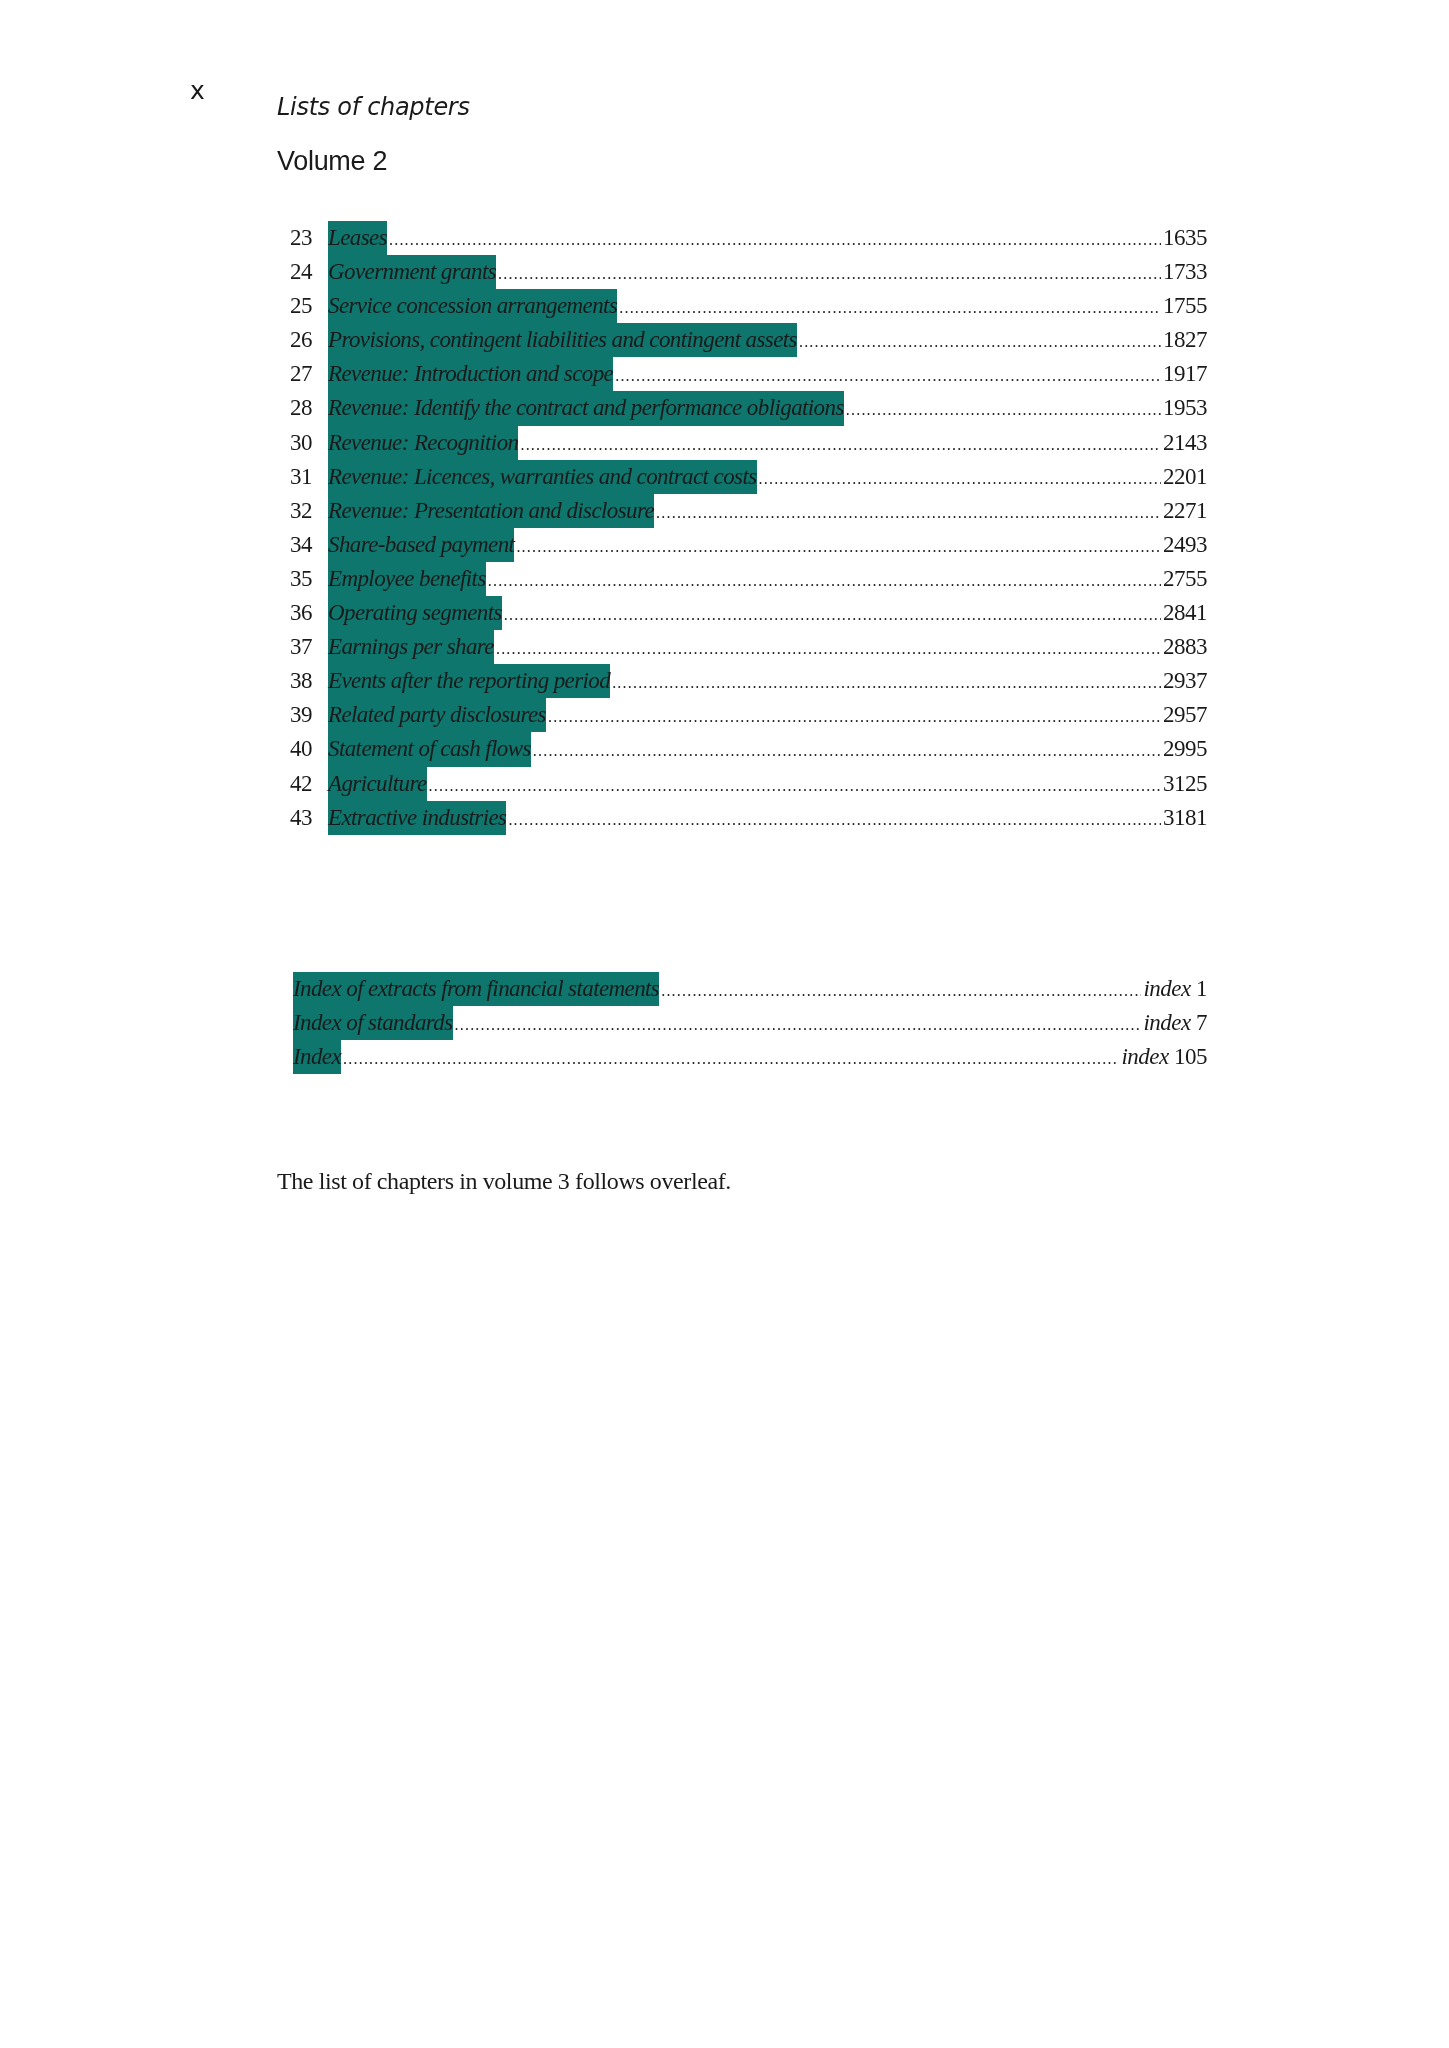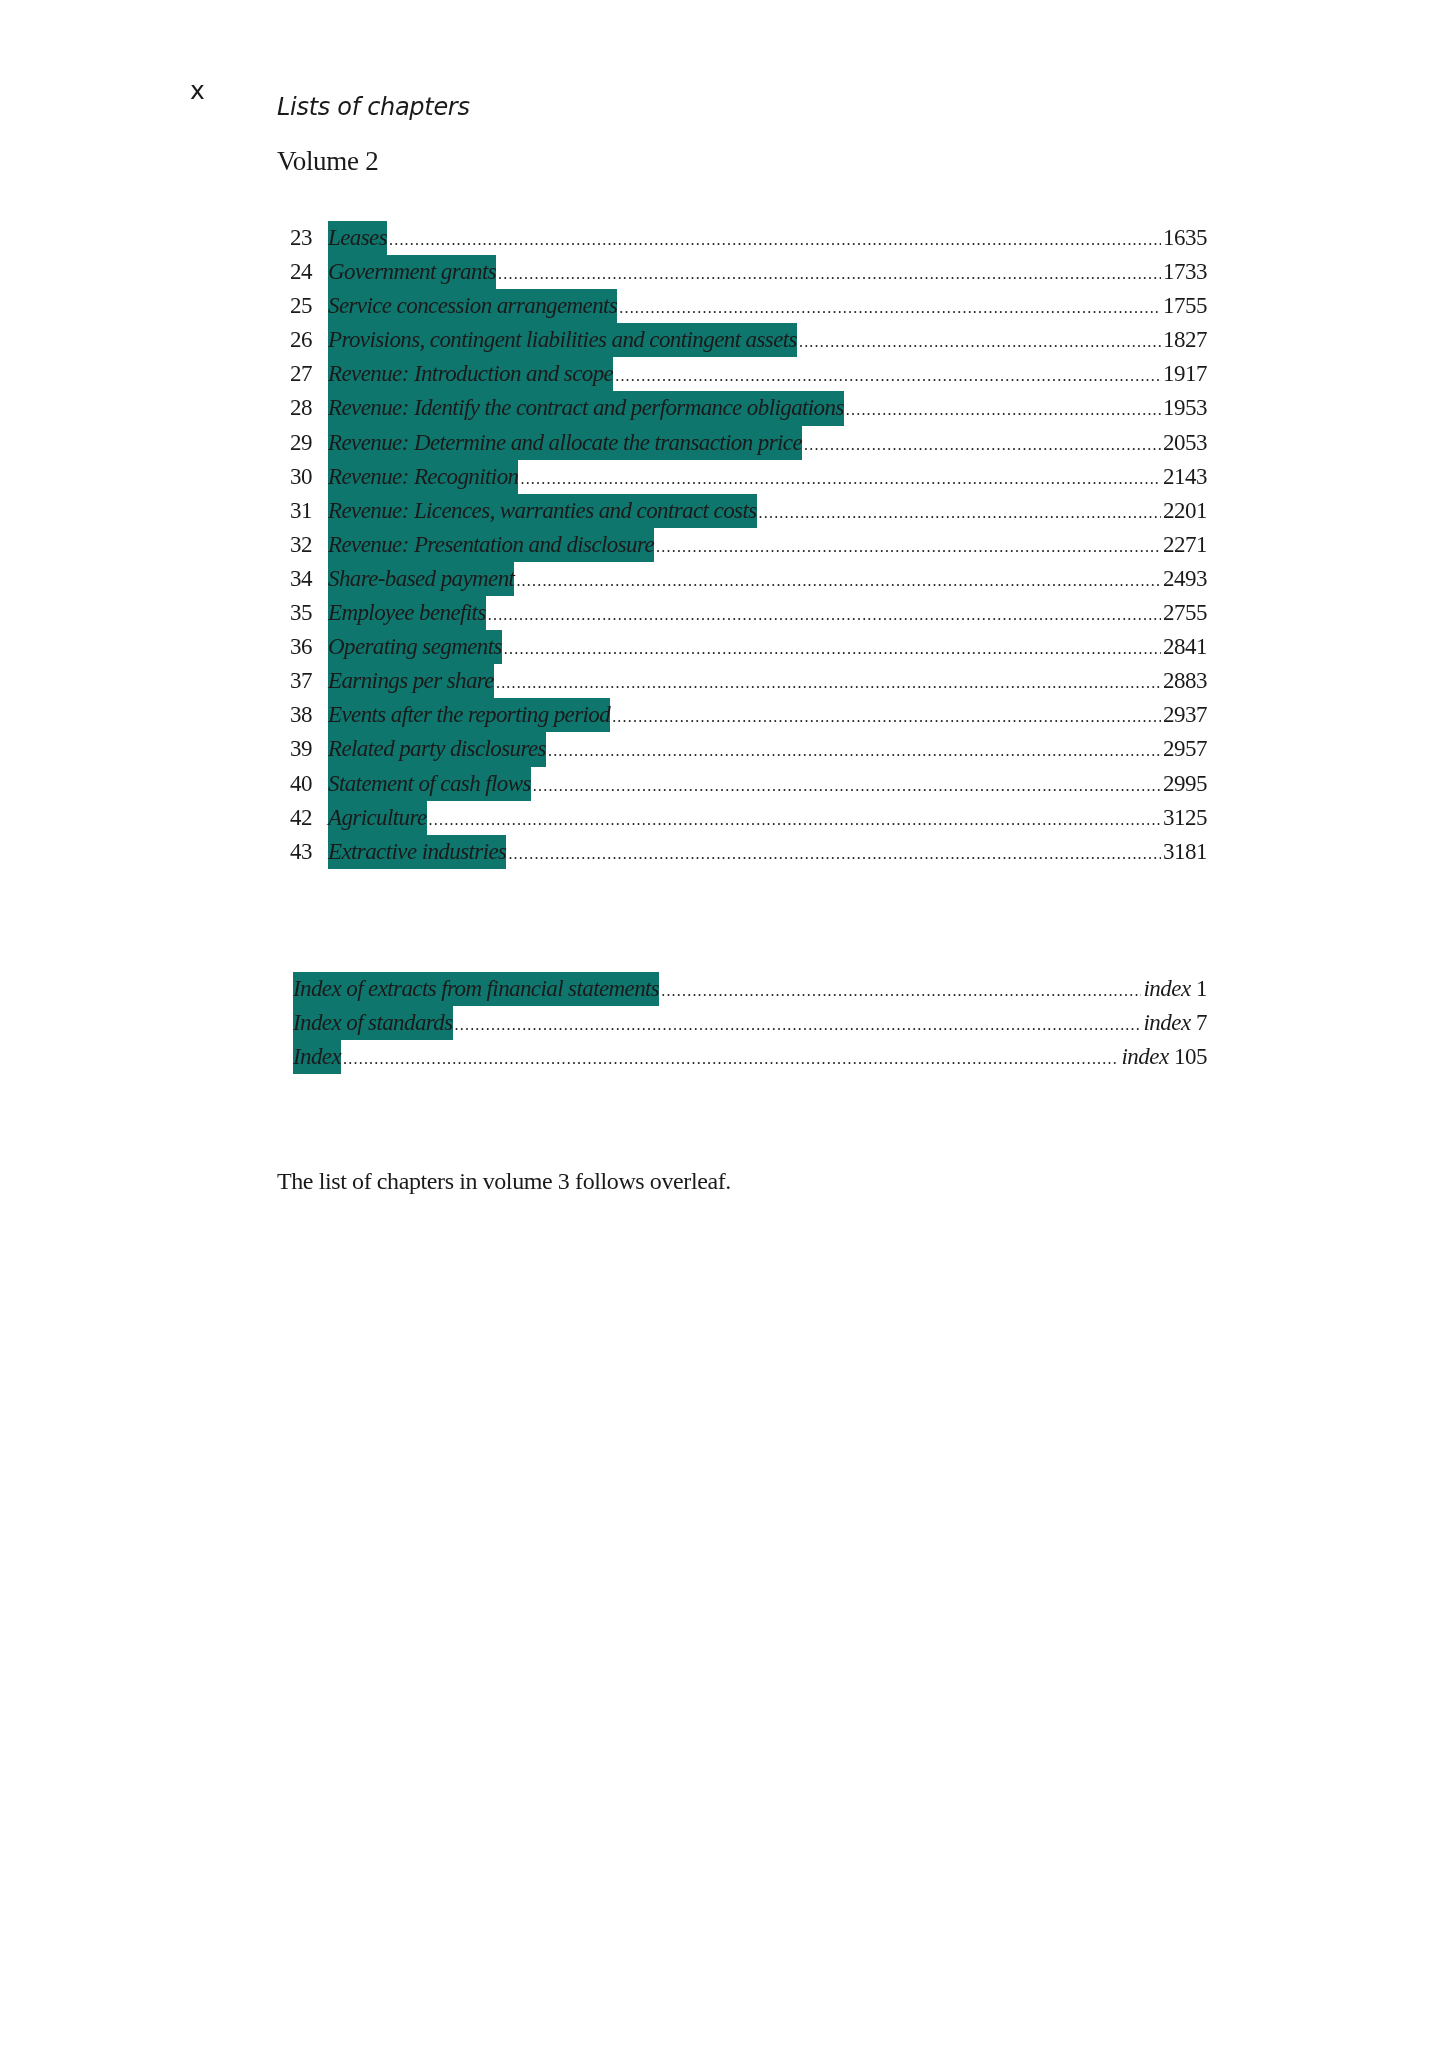--- a/index.html
+++ b/index.html
@@ -1,20 +1,20 @@
 <!DOCTYPE html>
 <html><head>
 <meta charset="utf-8">
 <style>
   html, body { margin: 0; padding: 0; background: #ffffff; }
   body { width: 1449px; height: 2048px; position: relative; overflow: hidden; color: #1a1a1a; }
   .running-head { position: absolute; top: 74px; left: 0; width: 1449px; height: 34px; }
   .folio { position: absolute; left: 190px; top: 0; font-family: "DejaVu Sans", sans-serif; font-size: 25px; line-height: 34px; }
   .running-title { position: absolute; left: 277px; top: 16px; font-family: "DejaVu Sans", sans-serif; font-style: italic; font-size: 24px; line-height: 34px; letter-spacing: -0.3px; }
-  .volume-heading { position: absolute; left: 277px; top: 144px; font-family: Liberation Serif, serif; font-size: 27px; line-height: 34px; margin: 0; font-weight: normal; letter-spacing: -0.3px; }
+  .volume-heading { position: absolute; left: 277px; top: 144px; font-family: Liberation Sans, sans-serif; font-size: 27px; line-height: 34px; margin: 0; font-weight: normal; letter-spacing: -0.3px; }
   .toc { position: absolute; left: 277px; top: 221px; width: 930px; font-family: "Liberation Serif", serif; font-size: 23px; }
   .toc-row { display: flex; align-items: baseline; height: 34.1px; line-height: 34.1px; white-space: nowrap; }
   .num { width: 35px; text-align: right; flex: 0 0 35px; letter-spacing: -0.5px; }
   .title { margin-left: 16px; flex: 0 0 auto; letter-spacing: -0.6px; background: #0f766e; font-style: italic; }
   .leader { flex: 1 1 auto; overflow: hidden; white-space: nowrap; letter-spacing: 1.2px; font-size: 16px; color: #222; margin: 0 2px; }
   .leader::before { content: "........................................................................................................................................................................................................................................................"; }
   .page { flex: 0 0 auto; text-align: right; letter-spacing: -0.5px; }
   .index-block { position: absolute; left: 277px; top: 972px; width: 930px; font-family: "Liberation Serif", serif; font-size: 23px; }
   .index-block .title { margin-left: 16px; }
   .idx-word { font-style: italic; }
@@ -59,26 +59,20 @@
       <span class="num">27</span>
       <span class="title">Revenue: Introduction and scope</span>
       <span class="leader"></span>
       <span class="page">1917</span>
     </div>
     <div class="toc-row">
       <span class="num">28</span>
       <span class="title">Revenue: Identify the contract and performance obligations</span>
       <span class="leader"></span>
       <span class="page">1953</span>
-    </div>
-    <div class="toc-row">
-      <span class="num">29</span>
-      <span class="title">Revenue: Determine and allocate the transaction price</span>
-      <span class="leader"></span>
-      <span class="page">2053</span>
     </div>
     <div class="toc-row">
       <span class="num">30</span>
       <span class="title">Revenue: Recognition</span>
       <span class="leader"></span>
       <span class="page">2143</span>
     </div>
     <div class="toc-row">
       <span class="num">31</span>
       <span class="title">Revenue: Licences, warranties and contract costs</span>

